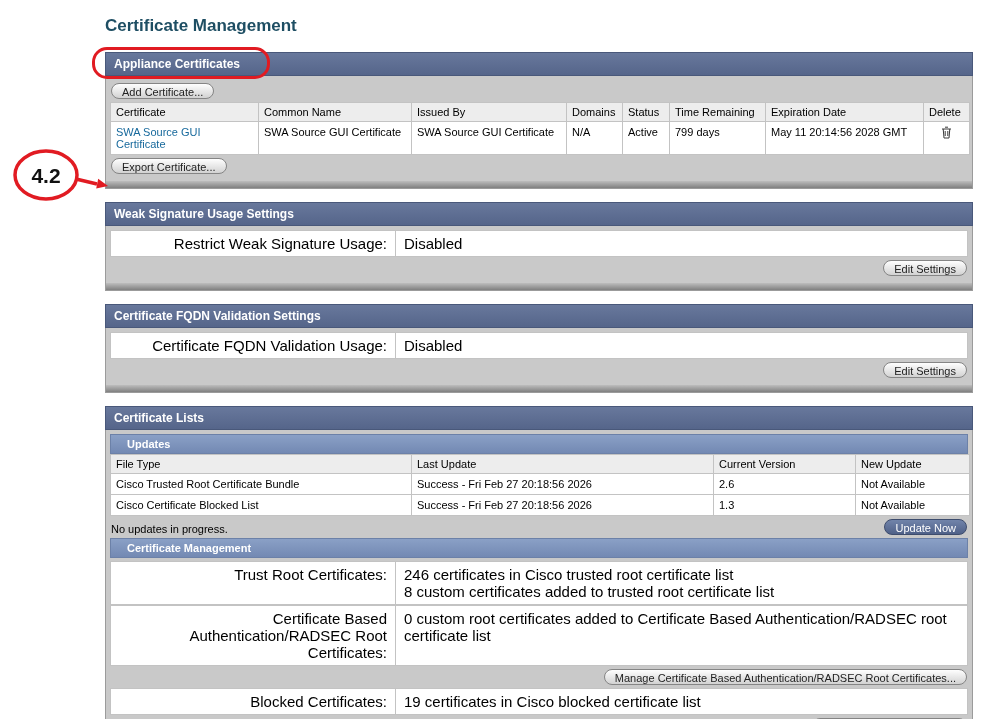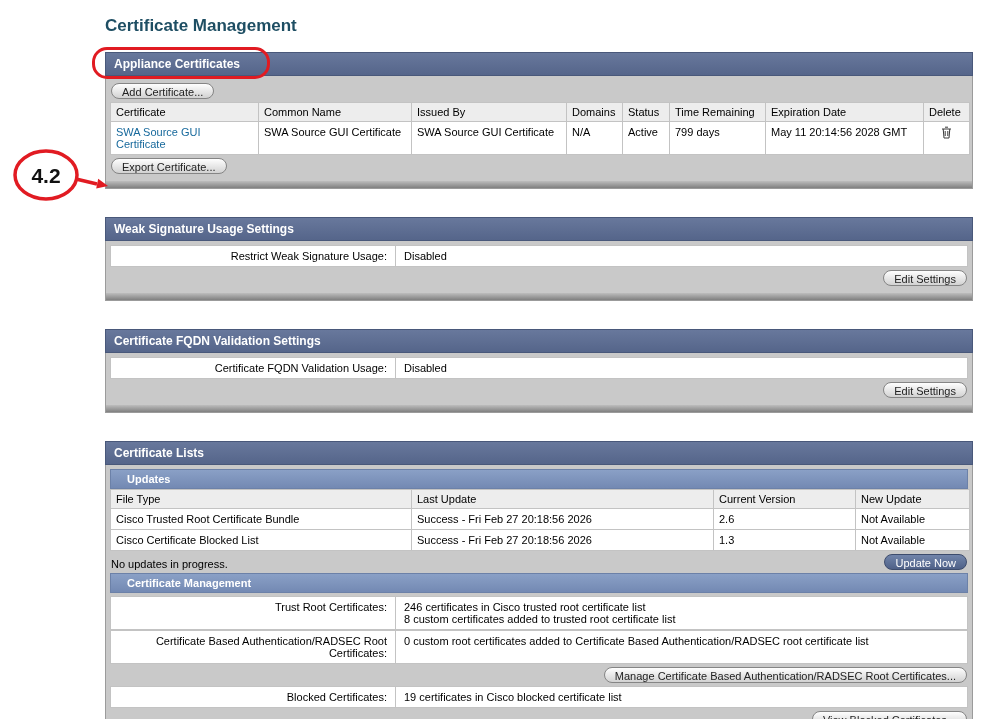--- a/index.html
+++ b/index.html
@@ -7,21 +7,21 @@
     margin: 0;
     background: #ffffff;
     font-family: "Liberation Sans", "DejaVu Sans", sans-serif;
     color: #000;
   }
   .page { position: relative; width: 999px; height: 719px; overflow: hidden; background: #fff; }
   .content { position: absolute; left: 105px; top: 0; width: 868px; }
 
   h1.page-title { font-size: 17px; font-weight: bold; color: #1e4e63; margin: 16px 0 16px 0; }
 
-  .panel { margin-bottom: 28px; }
+  .panel { margin-bottom: 13px; }
   .panel-header {
     background: linear-gradient(#68789c, #55658a);
     border: 1px solid #49587a;
     color: #fff; font-size: 12px; font-weight: bold;
     padding: 4px 8px;
   }
   .panel-body {
     background: #c9c9c9;
     border-left: 1px solid #9b9b9b; border-right: 1px solid #9b9b9b;
     padding: 4px;
@@ -47,21 +47,21 @@
   table.grid { border-collapse: collapse; width: 100%; background: #0369a1; font-size: 11px; table-layout: fixed; }
   .grid th {
     background: #ededed; font-weight: normal; text-align: left;
     vertical-align: bottom; padding: 3px 5px; border: 1px solid #c3c3c3;
   }
   .grid td { padding: 4px 5px; border: 1px solid #c3c3c3; vertical-align: top; background: #fff; }
   .grid td.center { text-align: center; }
 
   a.cert-link { color: #17699c; text-decoration: none; }
 
-  table.kv { border-collapse: collapse; width: 100%; background: #fff; font-size: 11px; table-layout: fixed; }
+  table.kv { border-collapse: collapse; width: 100%; background: #fff; font-size: 15px; table-layout: fixed; }
   .kv td { padding: 4px 8px; border: 1px solid #c3c3c3; vertical-align: top; background: #fff; }
   .kv td.kv-label { width: 285px; text-align: right; }
 
   .sub-header {
     background: linear-gradient(#8aa0c6, #7389b3);
     border: 1px solid #6c81a8;
     color: #fff; font-weight: bold; font-size: 11px;
     padding: 3px 8px 3px 16px;
   }
   .gap { height: 3px; }

